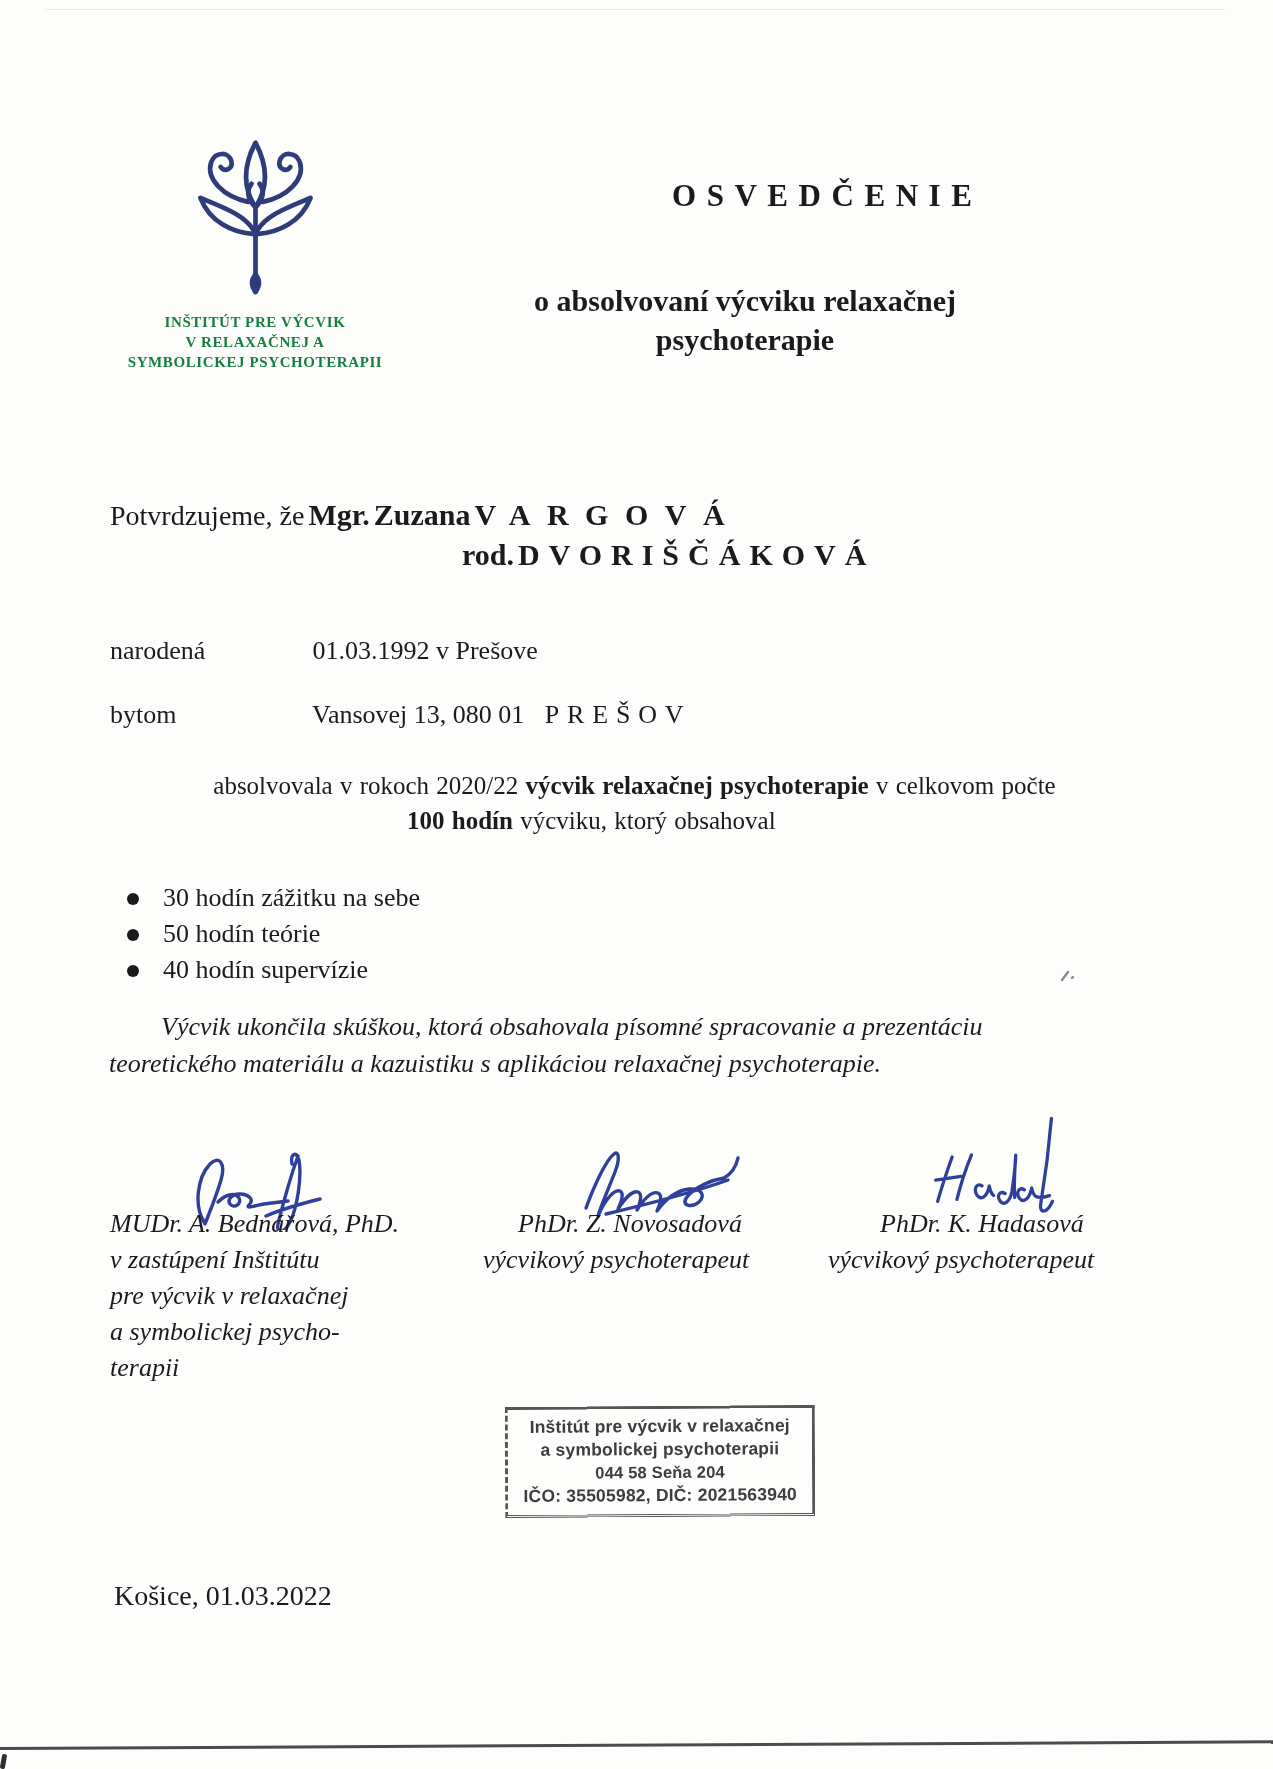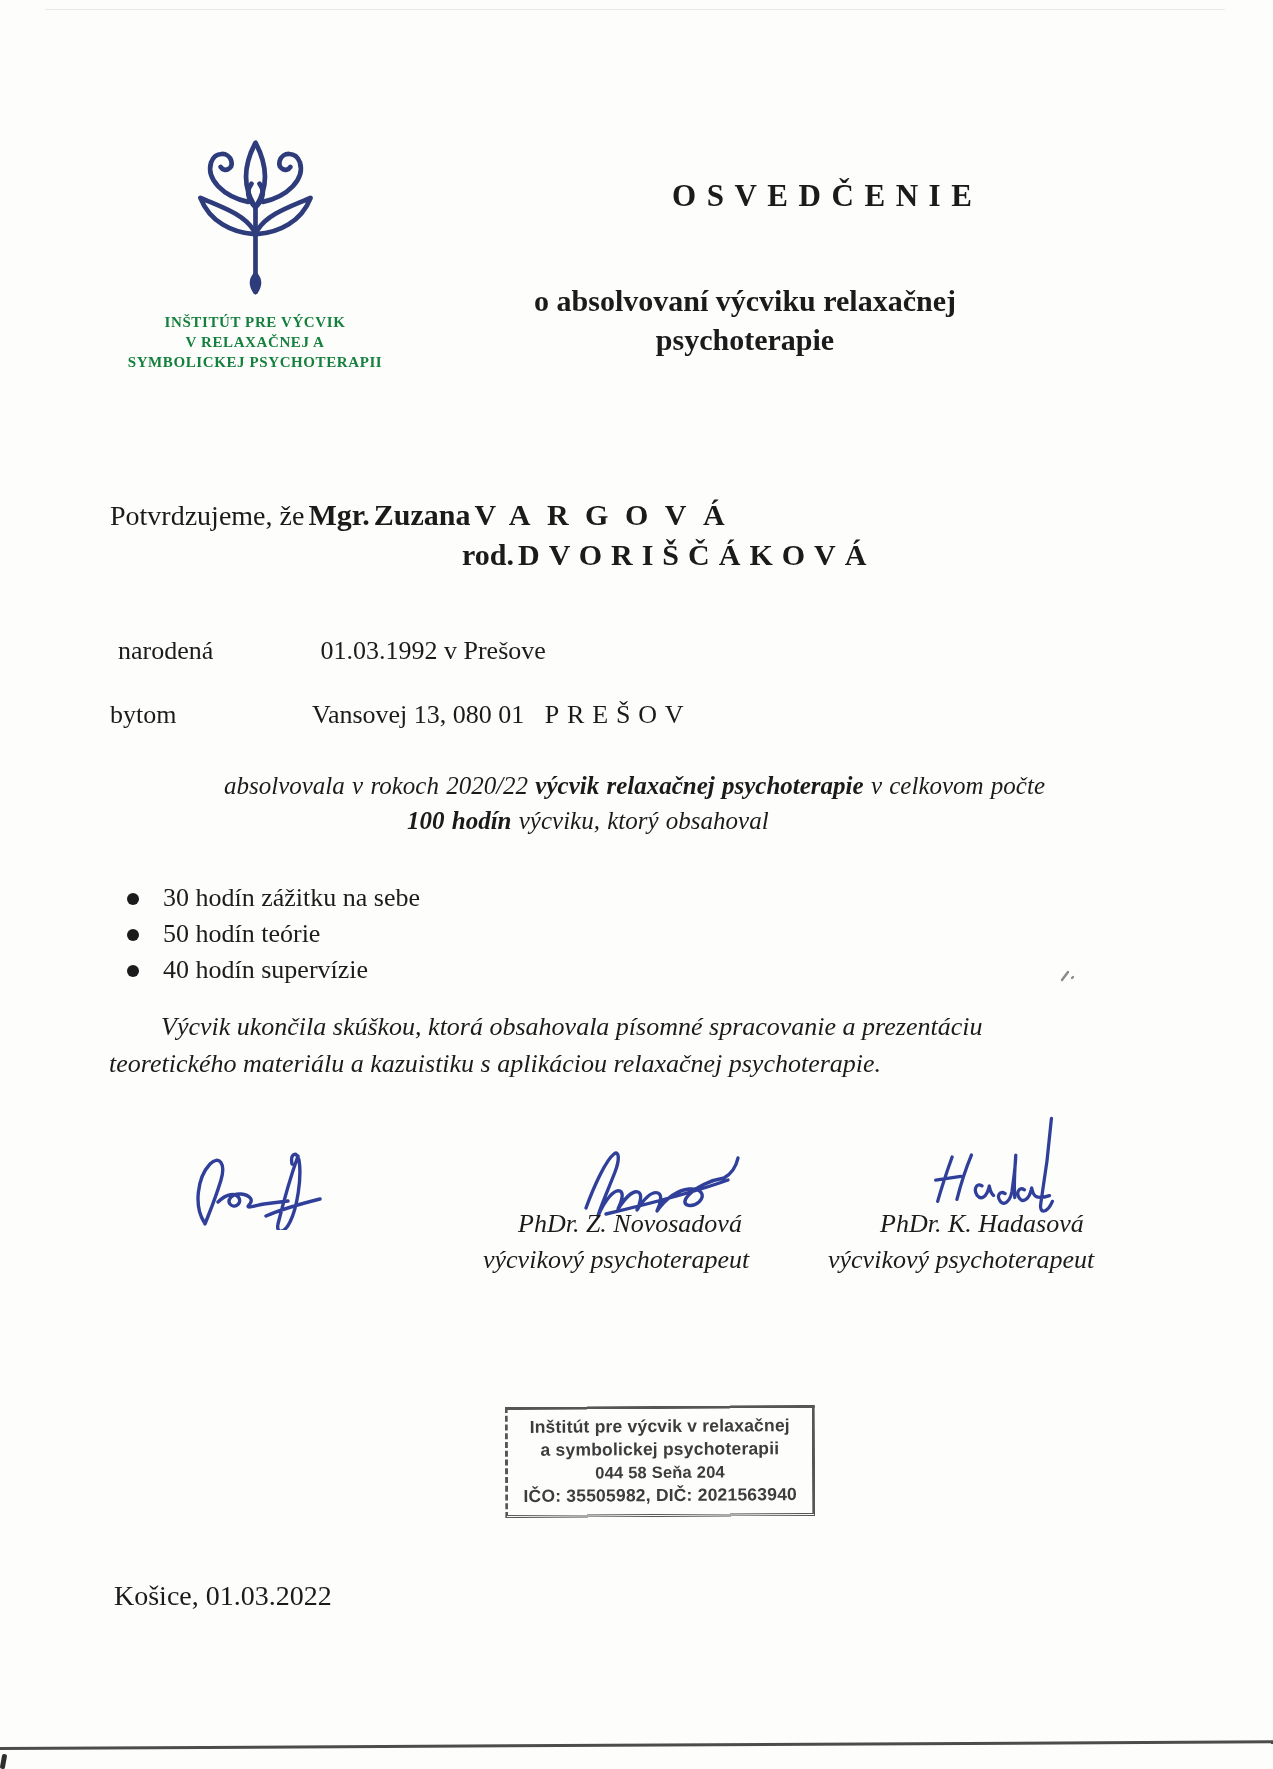--- a/index.html
+++ b/index.html
@@ -27,26 +27,26 @@
   
   .intro{position:absolute;left:110px;top:498px;white-space:nowrap;}
   .intro-lead{font-size:28px;}
   .intro-bold{font-size:30px;font-weight:bold;}
   .spaced-wide{letter-spacing:0.55em;}
   .spaced{letter-spacing:0.30em;}
   .maiden-line{margin-top:6px;margin-left:352px;}
 
   
   .field-row{position:absolute;left:110px;white-space:nowrap;font-size:26px;}
-  .row-born{top:636px;margin-left:8px;}
+  .row-born{top:636px;}
   .row-residence{top:700px;}
   .field-label{display:inline-block;width:196px;}
 
   
-  .training-par{position:absolute;left:62px;top:768px;width:1145px;font-size:25px;line-height:35px;word-spacing:1px;font-style:italic;}
+  .training-par{position:absolute;left:62px;top:768px;width:1145px;font-size:25px;line-height:35px;word-spacing:1px;}
   .training-line1{text-align:center;white-space:nowrap;}
   .training-line2{margin-left:345px;white-space:nowrap;}
   .b{font-weight:bold;}
 
   
   .training-list{position:absolute;left:155px;top:872px;margin:8px;padding:0;list-style:none;font-size:26px;line-height:36px;}
   .training-list li{position:relative;white-space:nowrap;}
   .training-list li::before{content:"";position:absolute;left:-36px;top:13px;width:12px;height:12px;border-radius:50%;background:#1b1b1b;}
 
   
@@ -182,20 +182,27 @@
              M152,30 C 159,26 164,19 166,10"></path>
   </svg>
   <svg class="sig sig3" viewBox="0 0 140 120">
     <path d="M10,92 C 14,78 20,60 25,46 M8,70 L34,66 M30,90 C 34,74 40,56 45,44
              M56,76 C 50,72 47,80 51,86 C 55,91 61,87 63,78 C 64,72 63,82 68,86
              M80,84 C 74,80 71,87 75,92 C 79,97 85,92 87,82 C 89,68 91,52 91,44 C 90,58 89,76 90,88
              M100,80 C 94,76 91,84 95,89 C 99,94 105,89 107,80 C 108,74 107,84 112,87 C 116,89 120,88 126,86
              M128,6 C 126,30 122,64 117,94 C 115,106 124,104 129,92"></path>
   </svg>
 
+  <div class="sig-col sig-col-1">
+    <div>MUDr. A. Bednářová, PhD.</div>
+    <div>v zastúpení Inštitútu</div>
+    <div>pre výcvik v relaxačnej</div>
+    <div>a symbolickej psycho-</div>
+    <div>terapii</div>
+  </div>
   <div class="sig-col sig-col-2">
     <div class="sig-name-2">PhDr. Z.  Novosadová</div>
     <div>výcvikový psychoterapeut</div>
   </div>
   <div class="sig-col sig-col-3">
     <div class="sig-name-3">PhDr. K. Hadasová</div>
     <div>výcvikový psychoterapeut</div>
   </div>
 
   <div class="stamp">

